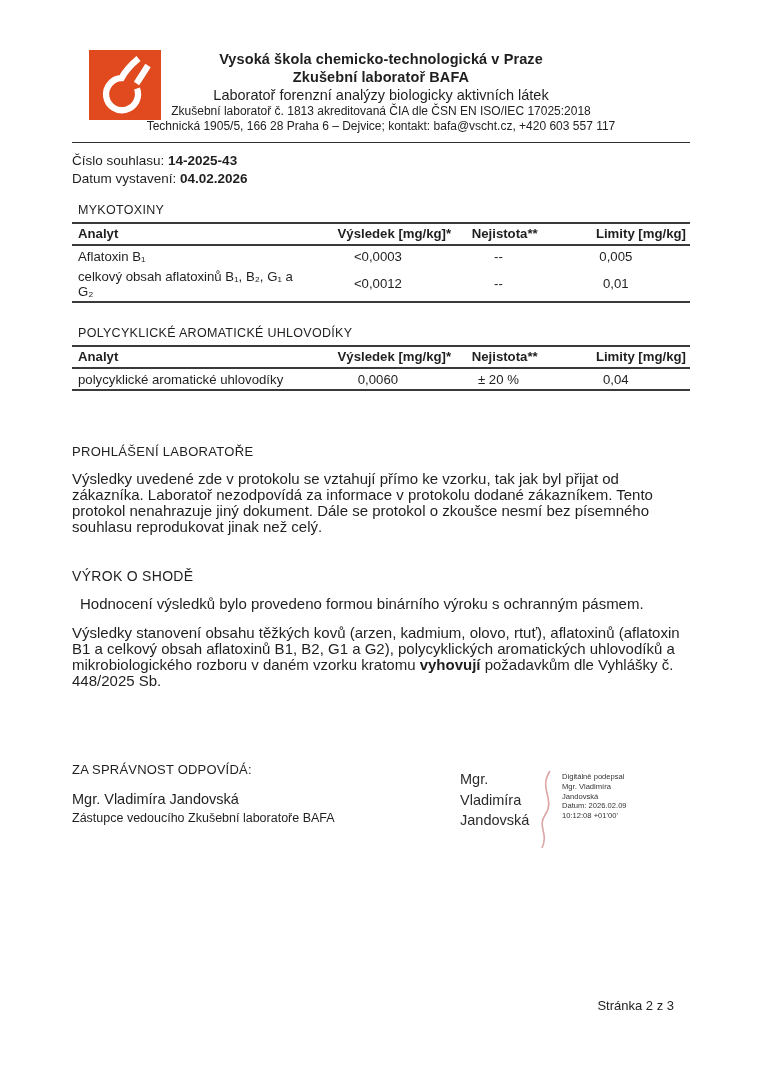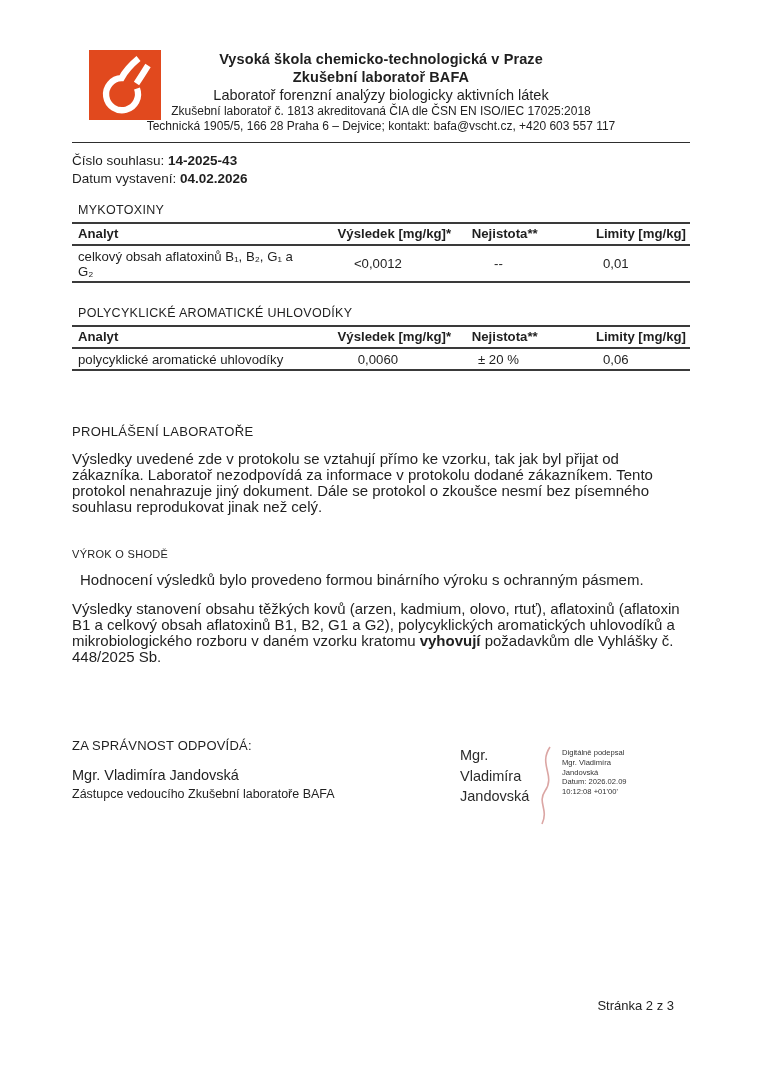--- a/index.html
+++ b/index.html
@@ -31,21 +31,21 @@
   .meta-line b { font-weight: bold; }
 
   
   .sec-title {
     font-size: 12.5px; letter-spacing: 0.3px; color: #1f1f1f;
     padding-left: 6px;
   }
   .t-myko { margin-top: 16px; }
   .t-pau  { margin-top: 23px; }
   .t-prohlaseni { margin-top: 53px; font-size: 13px; padding-left: 0; }
-  .t-vyrok      { margin-top: 33px; font-size: 11px; padding-left: 0; }
+  .t-vyrok      { margin-top: 33px; font-size: 14px; padding-left: 0; }
 
   
   table.results {
     width: 100%; border-collapse: collapse; margin-top: 5px;
     font-size: 13.2px;
     border-top: 2px solid #3a3a3a; border-bottom: 2px solid #3a3a3a;
   }
   table.results th {
     font-weight: bold; border-bottom: 2px solid #3a3a3a;
     padding: 2px 4px 3px; text-align: right; white-space: nowrap;
@@ -122,20 +122,26 @@
       <thead>
         <tr>
           <th>Analyt</th>
           <th>Výsledek [mg/kg]*</th>
           <th>Nejistota**</th>
           <th>Limity [mg/kg]</th>
         </tr>
       </thead>
       <tbody>
         <tr>
+          <td>Aflatoxin B₁</td>
+          <td>&lt;0,0003</td>
+          <td>--</td>
+          <td>0,005</td>
+        </tr>
+        <tr>
           <td>celkový obsah aflatoxinů B₁, B₂, G₁ a G₂</td>
           <td>&lt;0,0012</td>
           <td>--</td>
           <td>0,01</td>
         </tr>
       </tbody>
     </table>
 
     <div class="sec-title t-pau">POLYCYKLICKÉ AROMATICKÉ UHLOVODÍKY</div>
     <table class="results">
@@ -151,21 +157,21 @@
           <th>Výsledek [mg/kg]*</th>
           <th>Nejistota**</th>
           <th>Limity [mg/kg]</th>
         </tr>
       </thead>
       <tbody>
         <tr>
           <td>polycyklické aromatické uhlovodíky</td>
           <td>0,0060</td>
           <td>± 20 %</td>
-          <td>0,06</td>
+          <td>0,04</td>
         </tr>
       </tbody>
     </table>
 
     <div class="sec-title t-prohlaseni">PROHLÁŠENÍ LABORATOŘE</div>
     <p class="para">Výsledky uvedené zde v protokolu se vztahují přímo ke vzorku, tak jak byl přijat od zákazníka. Laboratoř nezodpovídá za informace v protokolu dodané zákazníkem. Tento protokol nenahrazuje jiný dokument. Dále se protokol o zkoušce nesmí bez písemného souhlasu reprodukovat jinak než celý.</p>
 
     <div class="sec-title t-vyrok">VÝROK O SHODĚ</div>
     <p class="para p1">Hodnocení výsledků bylo provedeno formou binárního výroku s ochranným pásmem.</p>
     <p class="para p2"><span>Výsledky stanovení obsahu těžkých kovů (arzen, kadmium, olovo, rtuť), aflatoxinů (aflatoxin B1 a celkový obsah aflatoxinů B1, B2, G1 a G2), polycyklických aromatických uhlovodíků a mikrobiologického rozboru v daném vzorku kratomu </span><b>vyhovují</b><span> požadavkům dle Vyhlášky č. 448/2025 Sb.</span></p>

